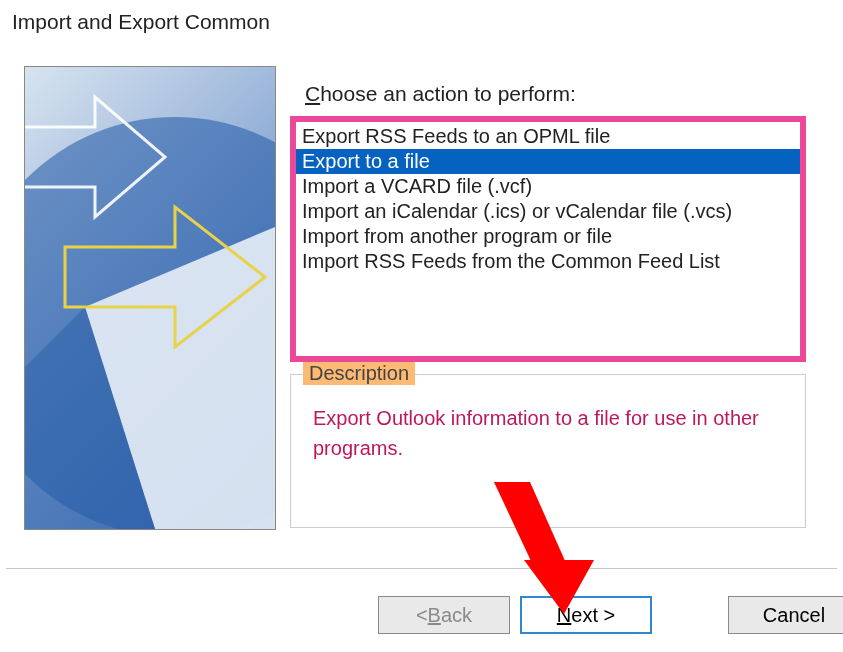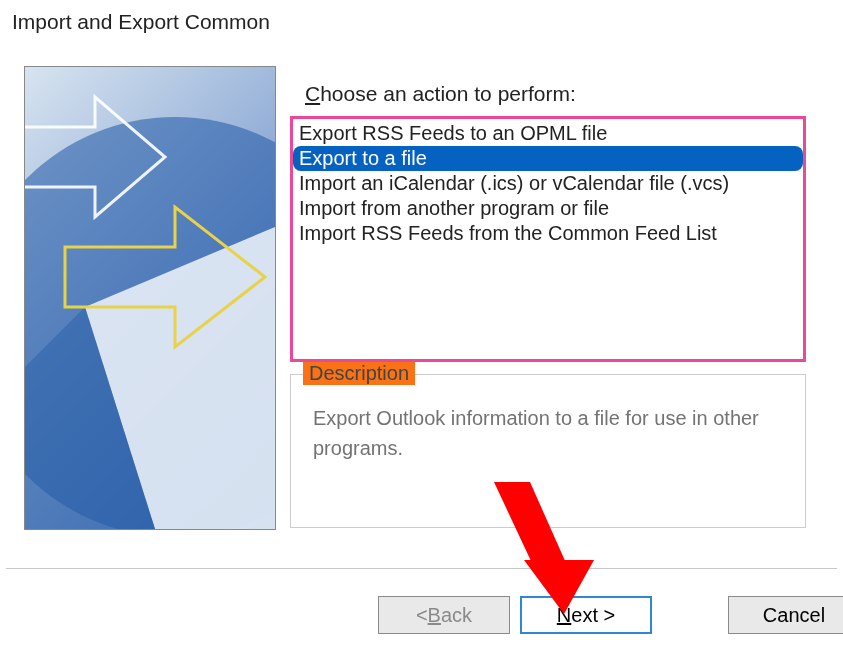--- a/index.html
+++ b/index.html
@@ -43,67 +43,66 @@
     margin-left: 15px;
   }
   .action-label .u { text-decoration: underline; }
 
   .action-list {
     position: absolute;
     left: 290px;
     top: 116px;
     width: 516px;
     height: 246px;
-    border: 3px solid #ec4899;
+    border: 6px solid #ec4899;
     background: #fff;
     box-sizing: border-box;
     padding: 2px 0 0 0;
     overflow: hidden;
     font-size: 20px;
   }
   .action-list .item {
     padding: 0 6px;
     line-height: 25px;
     height: 25px;
     white-space: nowrap;
     cursor: default;
   }
   .action-list .item.selected {
     background: #0562c1;
     color: #fff;
-    border-radius: 8px;
   }
 
   .desc-group {
     position: absolute;
     left: 290px;
     top: 374px;
     width: 516px;
     height: 154px;
     border: 1px solid #ccc;
     box-sizing: border-box;
   }
   .desc-legend {
     position: absolute;
     left: 12px;
     top: -13px;
-    background: #f97316;
+    background: #fdba74;
     padding: 0 6px;
     font-size: 20px;
     color: #444;
     text-align: center;
   }
   .desc-text {
     position: absolute;
     left: 22px;
     top: 28px;
     right: 22px;
     font-size: 20px;
     line-height: 30px;
-    color: #737373;
+    color: #be185d;
   }
 
   .hr {
     position: absolute;
     left: 6px;
     right: 6px;
     top: 568px;
     height: 0;
     border-top: 1px solid #c8c8c8;
     border-bottom: 1px solid #fff;
@@ -171,20 +170,21 @@
   </svg>
 </div>
 
 <div class="action-label">
   <span class="u">C</span><span>hoose an action to perform:</span>
 </div>
 
 <div class="action-list" id="action-list">
     <div class="item">Export RSS Feeds to an OPML file</div>
     <div class="item selected">Export to a file</div>
+    <div class="item">Import a VCARD file (.vcf)</div>
     <div class="item">Import an iCalendar (.ics) or vCalendar file (.vcs)</div>
     <div class="item">Import from another program or file</div>
     <div class="item">Import RSS Feeds from the Common Feed List</div>
   </div>
 
 <div class="desc-group">
   <div class="desc-legend">Description</div>
   <div class="desc-text">Export Outlook information to a file for use in other programs.</div>
 </div>
 

